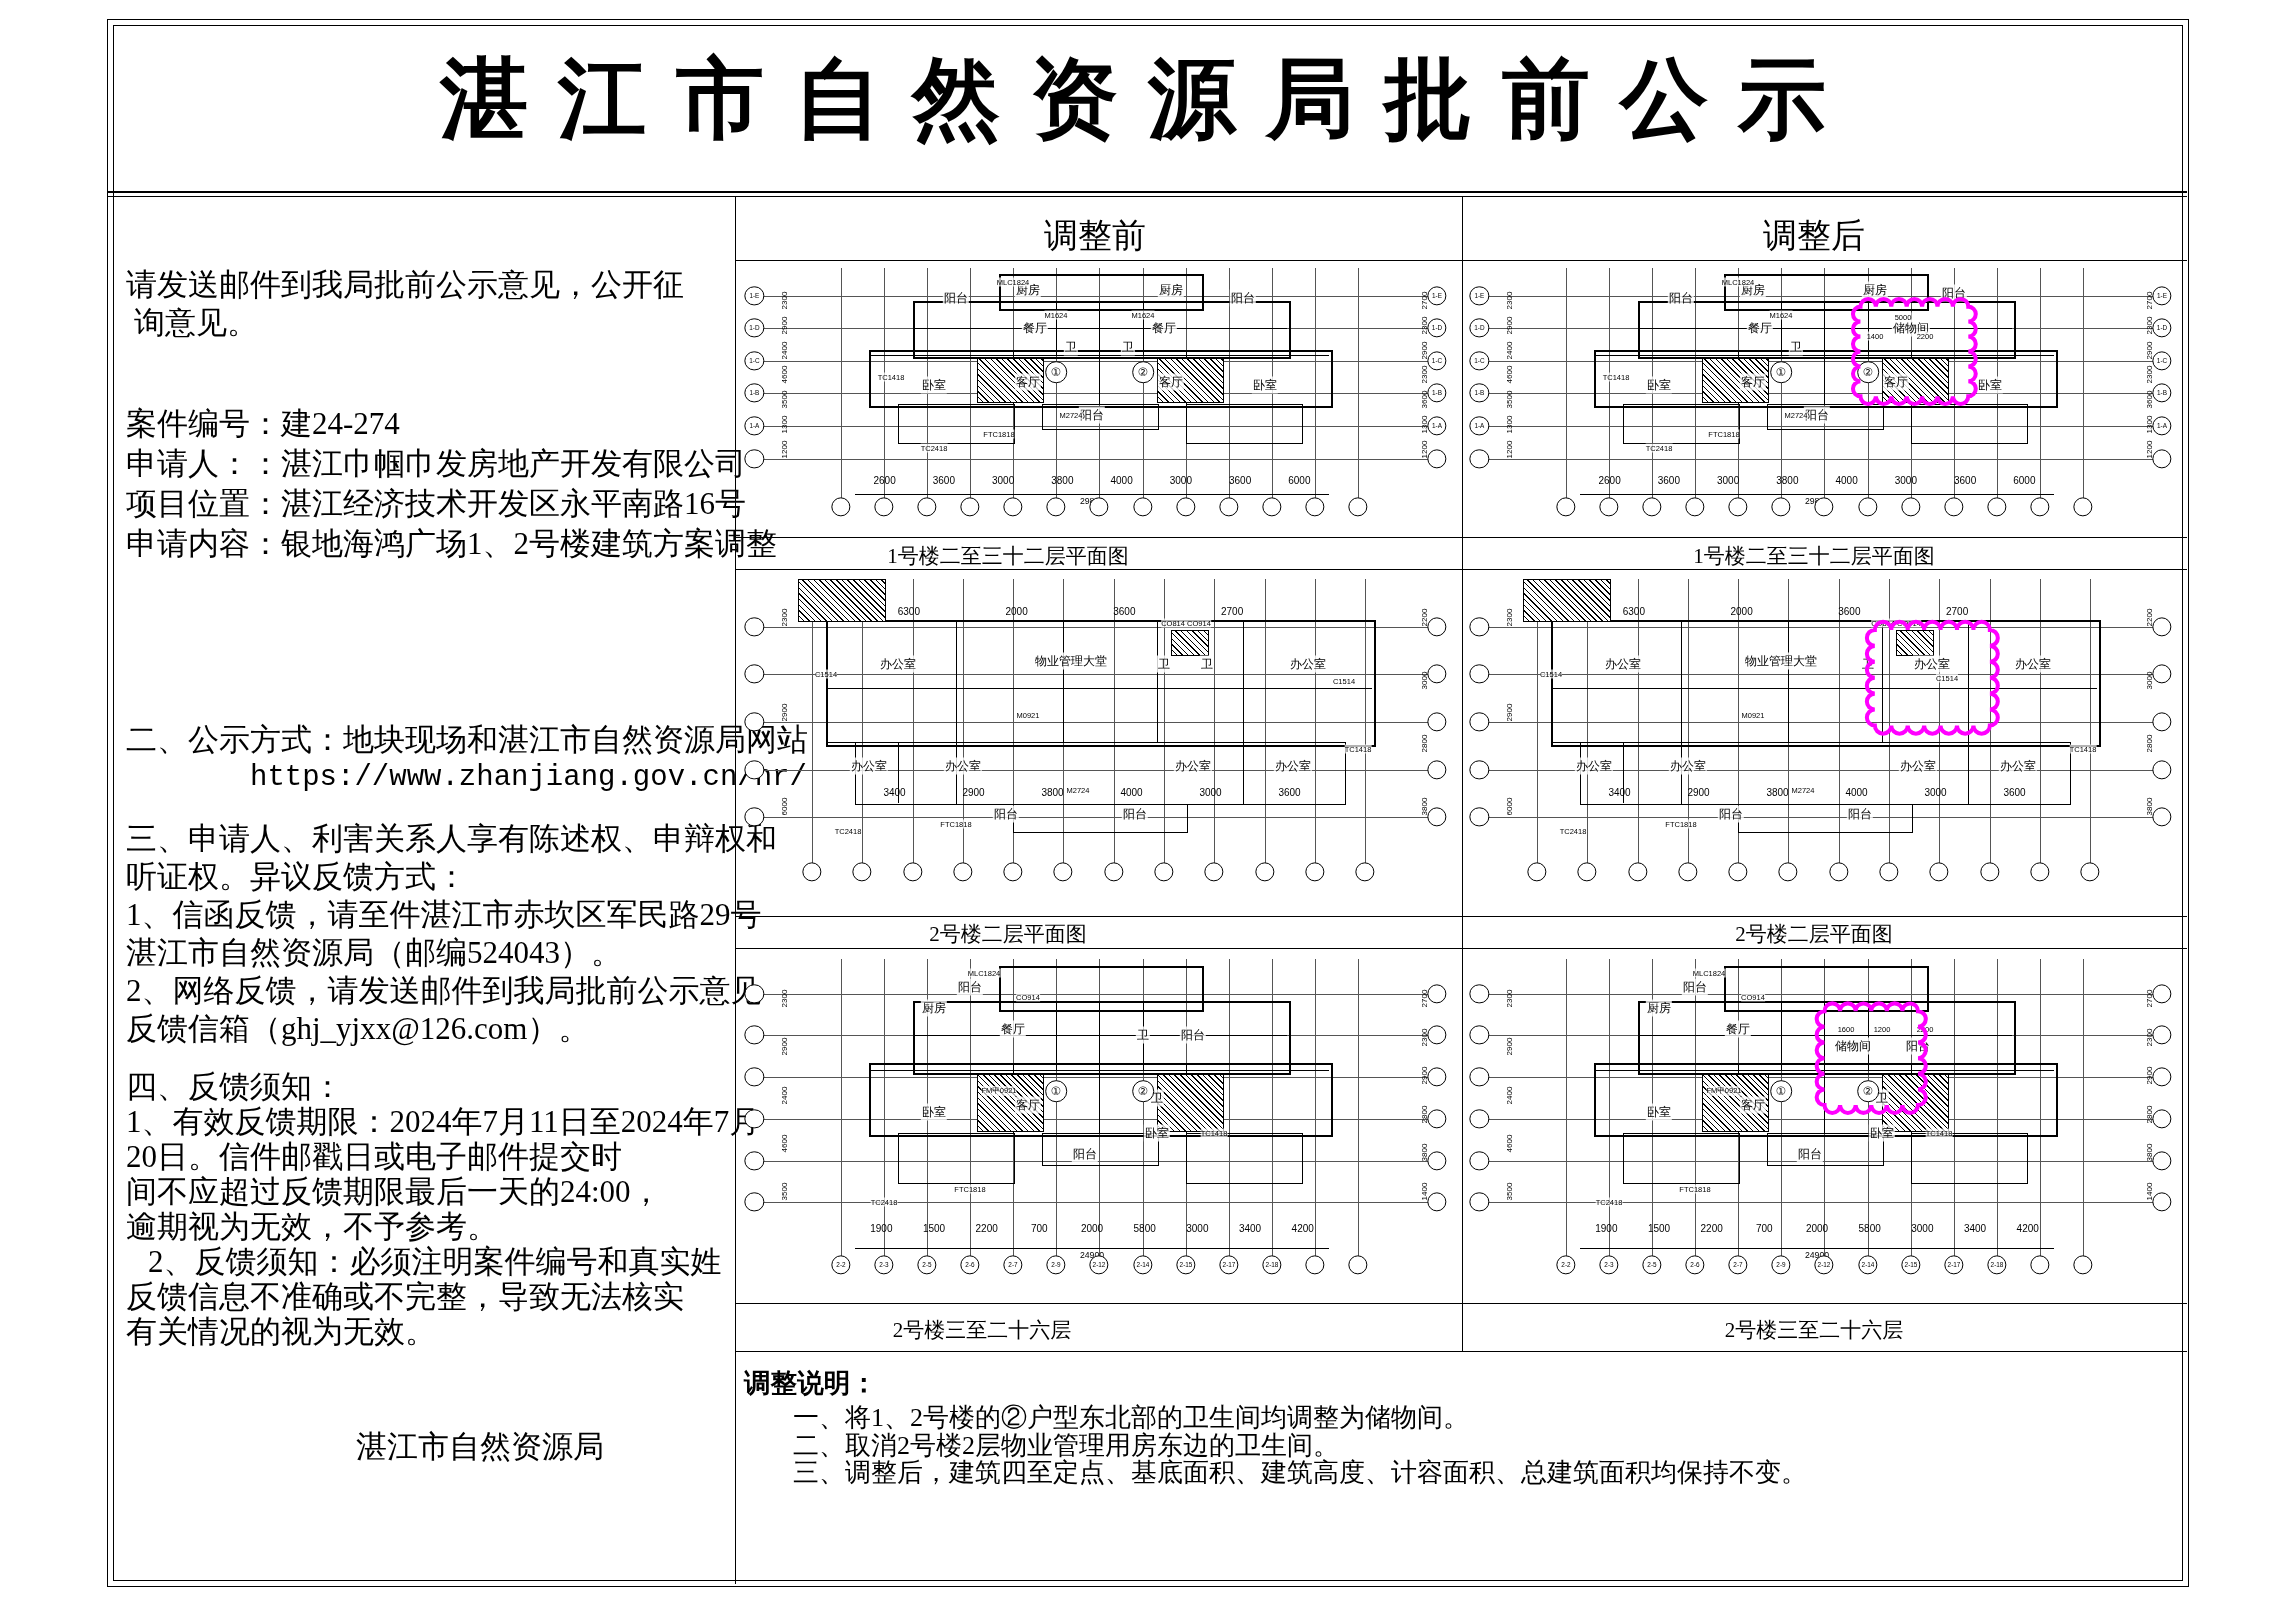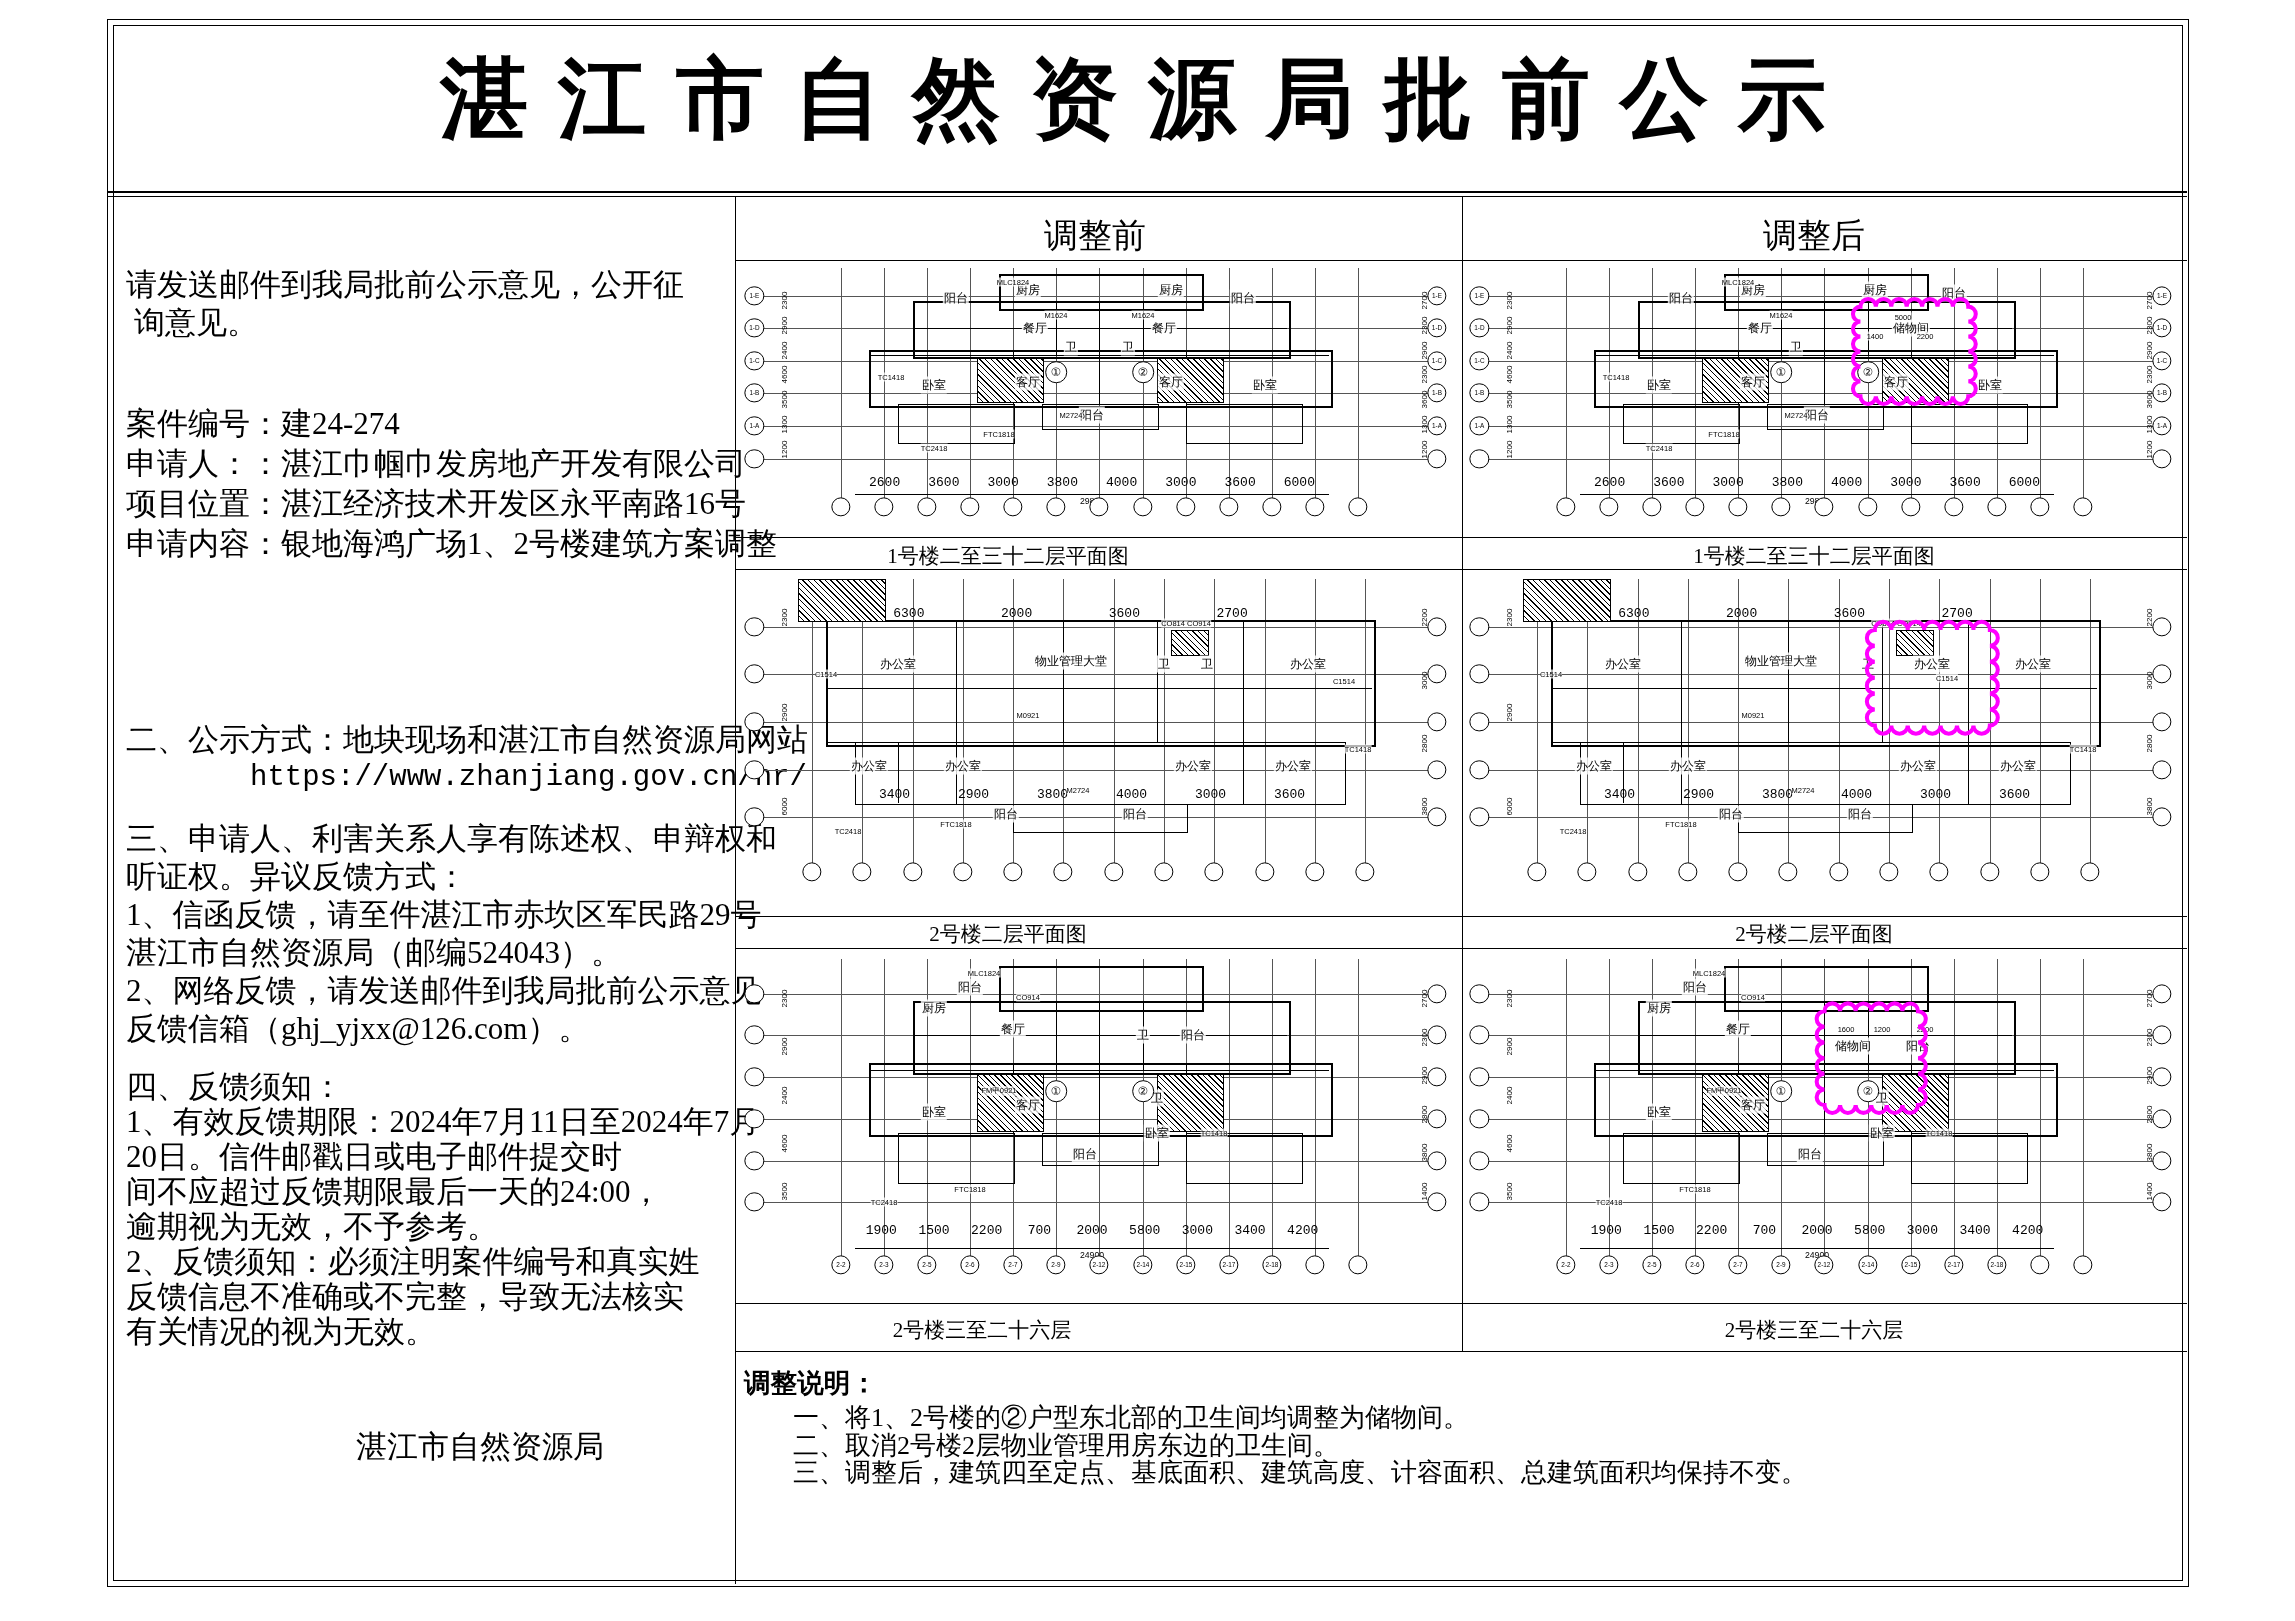--- a/index.html
+++ b/index.html
@@ -33,21 +33,21 @@
   .wall2{position:absolute;border:1.7px solid #000;}
   .iv{position:absolute;width:1.2px;background:#000;}
   .ih{position:absolute;height:1.2px;background:#000;}
   .hatch{position:absolute;border:1.2px solid #000;
          background:repeating-linear-gradient(45deg,#fff 0 2.9px,#000 2.9px 4px);}
   .room{position:absolute;font-size:12px;transform:translate(-50%,-50%);
         white-space:nowrap;background:rgba(255,255,255,.8);padding:0 1.2px;z-index:4;}
   .anno{position:absolute;font-size:7.5px;font-family:"Liberation Sans",sans-serif;
         transform:translate(-50%,-50%);white-space:nowrap;background:rgba(255,255,255,.7);z-index:4;}
   .dimrow{position:absolute;display:flex;justify-content:space-between;
-          font-family:Liberation Mono, monospace;font-size:13px;z-index:3;}
+          font-family:Liberation Sans, sans-serif;font-size:10px;z-index:3;}
   .dimrow span{flex:1;text-align:center;}
   .dimtotal{position:absolute;text-align:center;font-family:"Liberation Sans",sans-serif;
             font-size:8.7px;border-top:0.6px solid #000;padding-top:1.2px;z-index:3;}
   .dimv{position:absolute;display:flex;flex-direction:column;justify-content:space-between;
         align-items:center;font-family:"Liberation Sans",sans-serif;font-size:8px;z-index:3;}
   .dimv span{transform:rotate(-90deg);white-space:nowrap;}
   .bub{position:absolute;width:17.3px;height:17.3px;border:0.6px solid #000;border-radius:50%;
        background:#fff;display:flex;align-items:center;justify-content:center;
        font-family:"Liberation Sans",sans-serif;font-size:6.4px;
        transform:translate(-50%,-50%);z-index:5;}
@@ -105,21 +105,21 @@
     <div>2、网络反馈，请发送邮件到我局批前公示意见</div>
     <div>反馈信箱（ghj_yjxx@126.com）。</div>
   </div>
 
   <div class="ntext" style="left:126px;top:1069px;line-height:35px;">
     <div style="height:35px;">四、反馈须知：</div>
     <div style="height:35px;">1、有效反馈期限：2024年7月11日至2024年7月</div>
     <div style="height:35px;">20日。信件邮戳日或电子邮件提交时</div>
     <div style="height:35px;">间不应超过反馈期限最后一天的24:00，</div>
     <div style="height:35px;">逾期视为无效，不予参考。</div>
-    <div style="height:35px;">2、反馈须知：必须注明案件编号和真实姓</div>
+    <div style="height:35px;margin-left:22px;">2、反馈须知：必须注明案件编号和真实姓</div>
     <div style="height:35px;">反馈信息不准确或不完整，导致无法核实</div>
     <div style="height:35px;">有关情况的视为无效。</div>
   </div>
 
   <div class="sig" style="top:1427px;">
     <div>湛江市自然资源局</div>
   </div>
 
   <div class="hdr" style="left:1095px;top:213px;">调整前</div>
   <div class="hdr" style="left:1814px;top:213px;">调整后</div>

